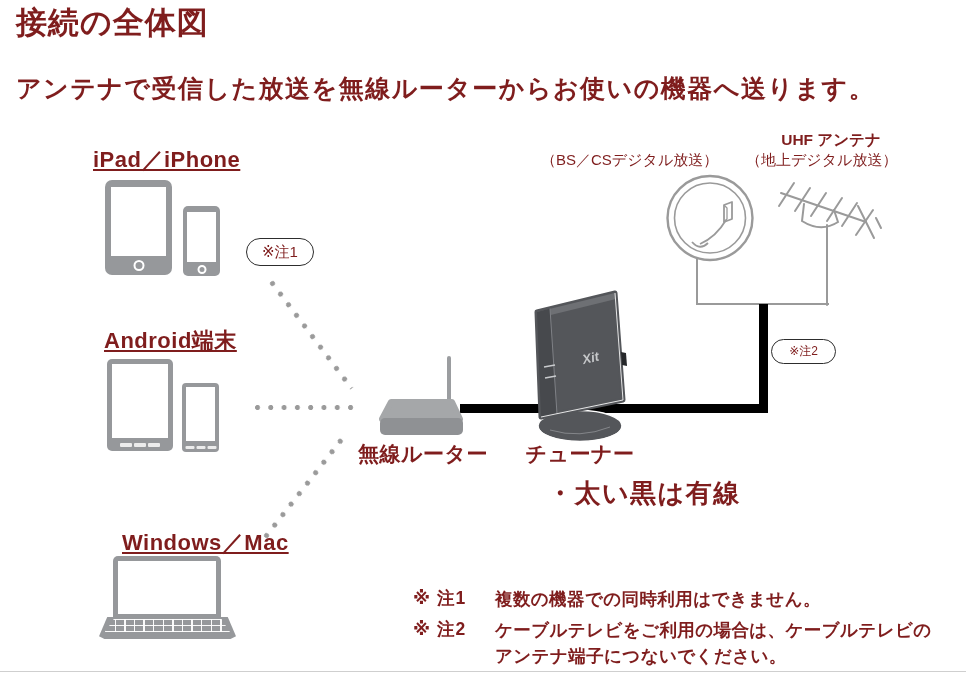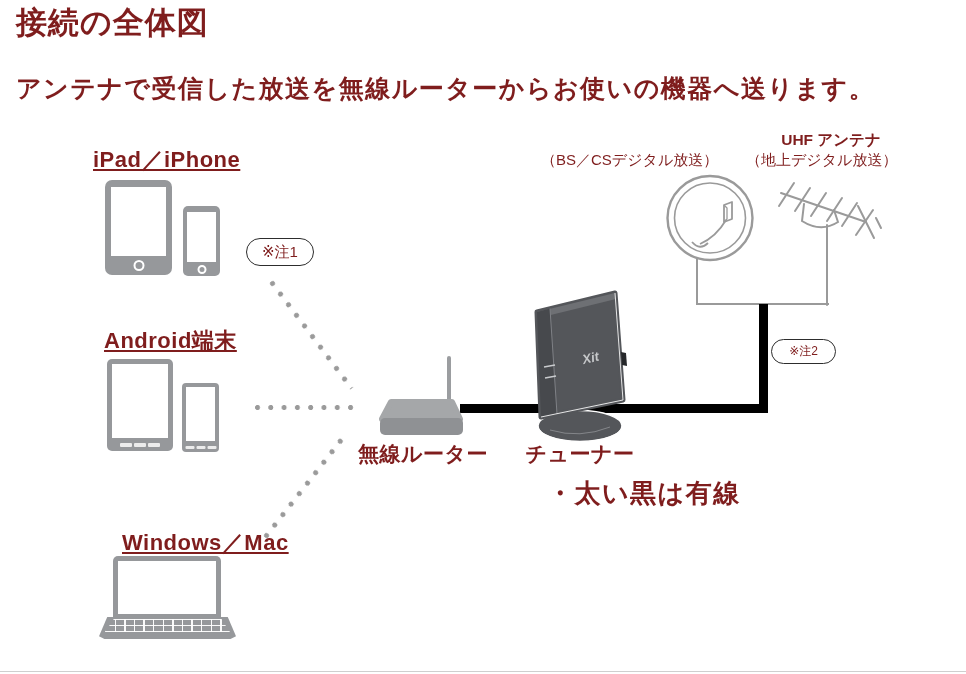--- a/index.html
+++ b/index.html
@@ -193,15 +193,25 @@
       <path d="M105,32 L88,57"></path>
       <path d="M108,40 L113,50"></path>
       <path d="M59,47 L59,127"></path>
     </g>
   </svg>
   <div class="abs ant-name uhf-name">UHF アンテナ</div>
   <div class="abs ant-cap uhf-cap">（地上デジタル放送）</div>
 
   <div class="abs legend">・太い黒は有線</div>
 
+  <div class="abs footnotes">
+    <div class="fn-row">
+      <span class="fn-marker">※ 注1</span>
+      <span class="fn-text">複数の機器での同時利用はできません。</span>
+    </div>
+    <div class="fn-row">
+      <span class="fn-marker">※ 注2</span>
+      <span class="fn-text"><span>ケーブルテレビをご利用の場合は、ケーブルテレビの</span><br><span>アンテナ端子につないでください。</span></span>
+    </div>
+  </div>
 
   <div class="abs bottom-rule"></div>
 </div>
 
 </body></html>

